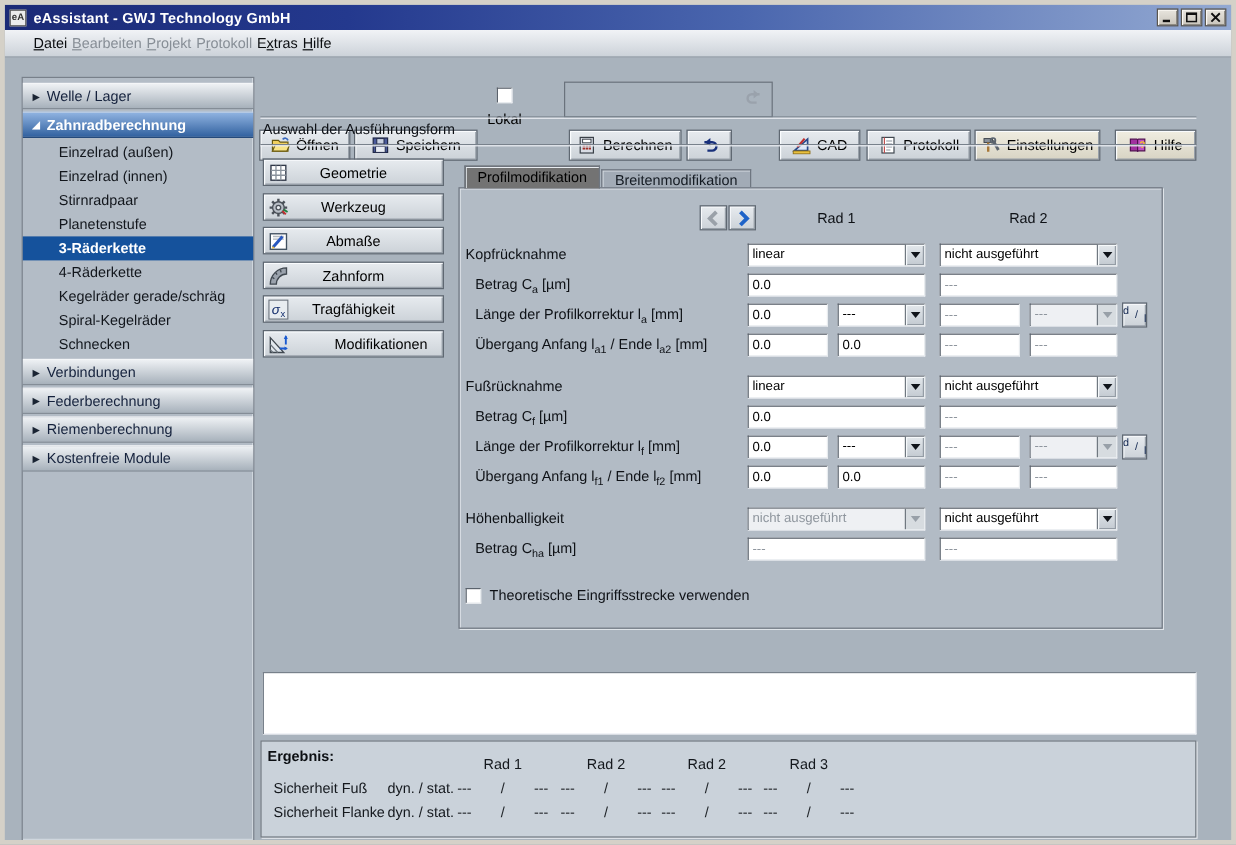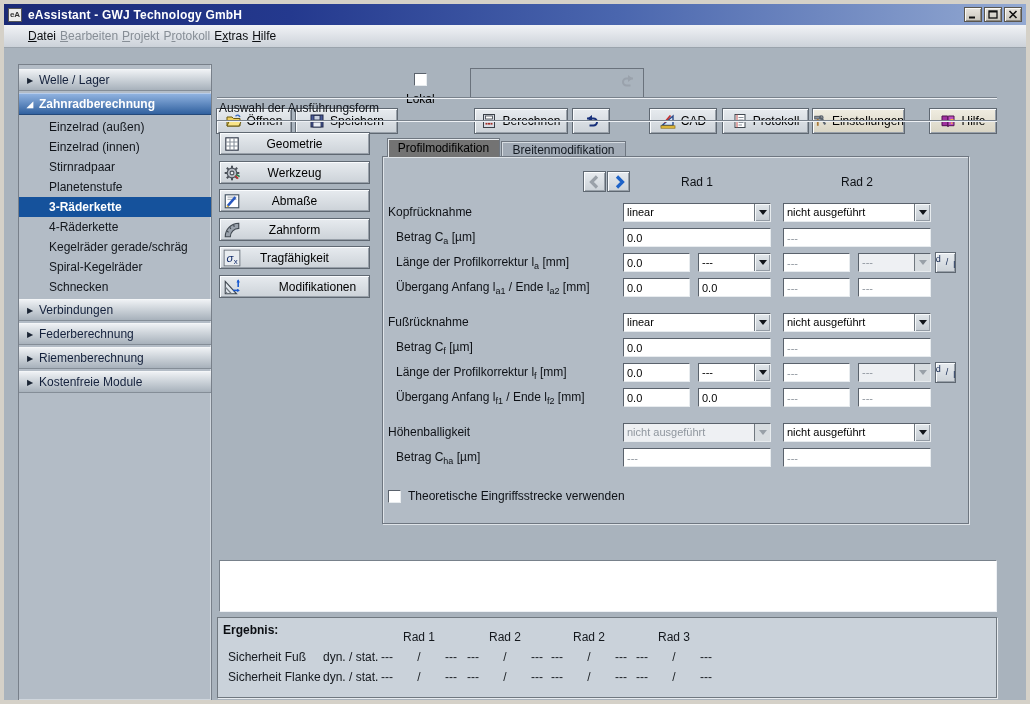--- a/index.html
+++ b/index.html
@@ -320,21 +320,21 @@
         <use href="#sym-cad"></use>
       </svg>
     <span>CAD</span>
   </div>
   <div class="btn tbtn" style="left:718px;width:87px;">
     <svg width="16" height="16">
         <use href="#sym-doc"></use>
       </svg>
     <span>Protokoll</span>
   </div>
-  <div class="btn tbtn warm" style="left:808px;width:93px;">
+  <div class="btn tbtn warm" style="left:808px;width:105px;">
     <svg width="16" height="16">
         <use href="#sym-tools"></use>
       </svg>
     <span>Einstellungen</span>
   </div>
   <div class="btn tbtn warm" style="left:925px;width:68px;">
     <svg width="16" height="16">
         <use href="#sym-book"></use>
       </svg>
     <span>Hilfe</span>

